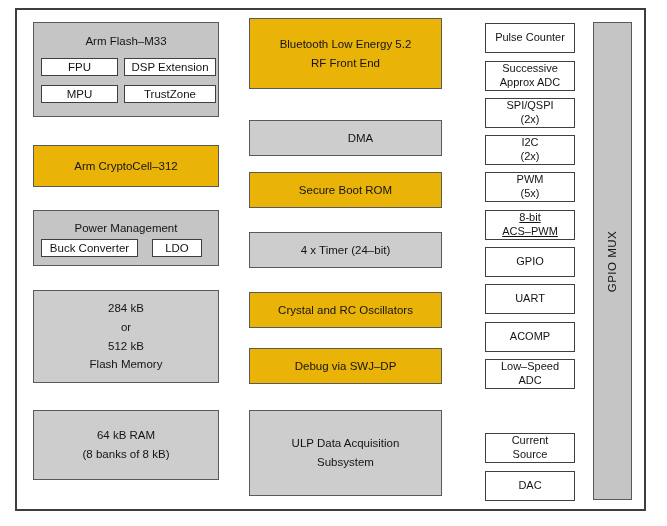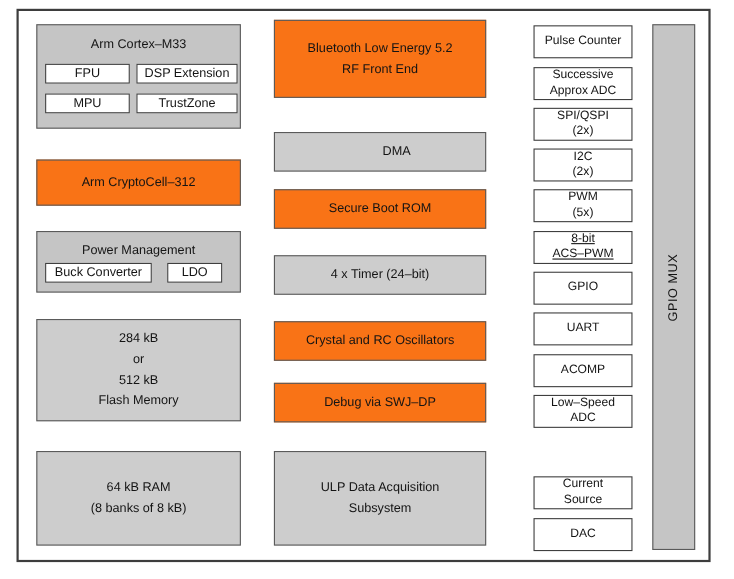--- a/index.html
+++ b/index.html
@@ -4,37 +4,37 @@
 <style>
   html,body{margin:0;padding:0;background:#ffffff;}
   body{width:667px;height:526px;font-family:"Liberation Sans",sans-serif;color:#141414;}
   .canvas{position:relative;width:667px;height:526px;background:#ffffff;overflow:hidden;}
   .frame{position:absolute;left:15px;top:8px;width:631px;height:503px;border:2px solid #3d3d3d;background:#ffffff;box-sizing:border-box;}
 
   .box{position:absolute;box-sizing:border-box;display:flex;align-items:center;justify-content:center;
        text-align:center;font-size:11.5px;line-height:1.65;white-space:pre-line;color:#141414;}
   .gray-a{background:#c5c5c5;border:1.5px solid #5a5a5a;}
   .gray-b{background:#cdcdcd;border:1.5px solid #5a5a5a;}
-  .gray-c{background:#f97316;border:1.5px solid #5a5a5a;}
+  .gray-c{background:#eab308;border:1.5px solid #5a5a5a;}
   .white-box{background:#ffffff;border:1.5px solid #3f3f3f;}
 
   
   .cortex{left:33px;top:22px;width:186px;height:95px;display:block;}
   .container-title{position:absolute;top:9px;left:0;width:100%;text-align:center;font-size:11.5px;}
   .fpu{left:41px;top:58px;width:77px;height:18px;}
   .dsp{left:124px;top:58px;width:92px;height:18px;}
   .mpu{left:41px;top:85px;width:77px;height:18px;}
   .trustzone{left:124px;top:85px;width:92px;height:18px;}
   .cryptocell{left:33px;top:145px;width:186px;height:42px;}
   .power{left:33px;top:210px;width:186px;height:56px;display:block;}
   .power .container-title{top:8px;}
   .buck{left:41px;top:239px;width:97px;height:18px;}
   .ldo{left:152px;top:239px;width:50px;height:18px;}
   .flash{left:33px;top:290px;width:186px;height:93px;}
-  .ram{left:33px;top:410px;width:186px;height:86px;}
+  .ram{left:33px;top:410px;width:186px;height:70px;}
 
   
   .mid{left:249px;width:193px;}
   .ble{top:18px;height:71px;}
   .dma{top:120px;height:36px;padding-left:30px;}
   .boot{top:172px;height:36px;text-align:right;}
   .timer{top:232px;height:36px;}
   .crystal{top:292px;height:36px;}
   .debug{top:348px;height:36px;}
   .ulp{top:410px;height:86px;}
@@ -49,21 +49,21 @@
   .gpiomux{left:593px;top:22px;width:39px;height:478px;}
   .gpiomux .vtext{transform:rotate(-90deg);white-space:nowrap;font-size:11.5px;letter-spacing:0.5px;}
 </style>
 </head>
 <body>
 
 <div class="canvas">
   <div class="frame"></div>
 
   <div class="box gray-a cortex">
-    <div class="container-title">Arm Cortex–M33</div>
+    <div class="container-title">Arm Flash–M33</div>
   </div>
   <div class="box white-box fpu">FPU</div>
   <div class="box white-box dsp">DSP Extension</div>
   <div class="box white-box mpu">MPU</div>
   <div class="box white-box trustzone">TrustZone</div>
 
   <div class="box gray-c cryptocell">Arm CryptoCell–312</div>
 
   <div class="box gray-a power">
     <div class="container-title">Power Management</div>

